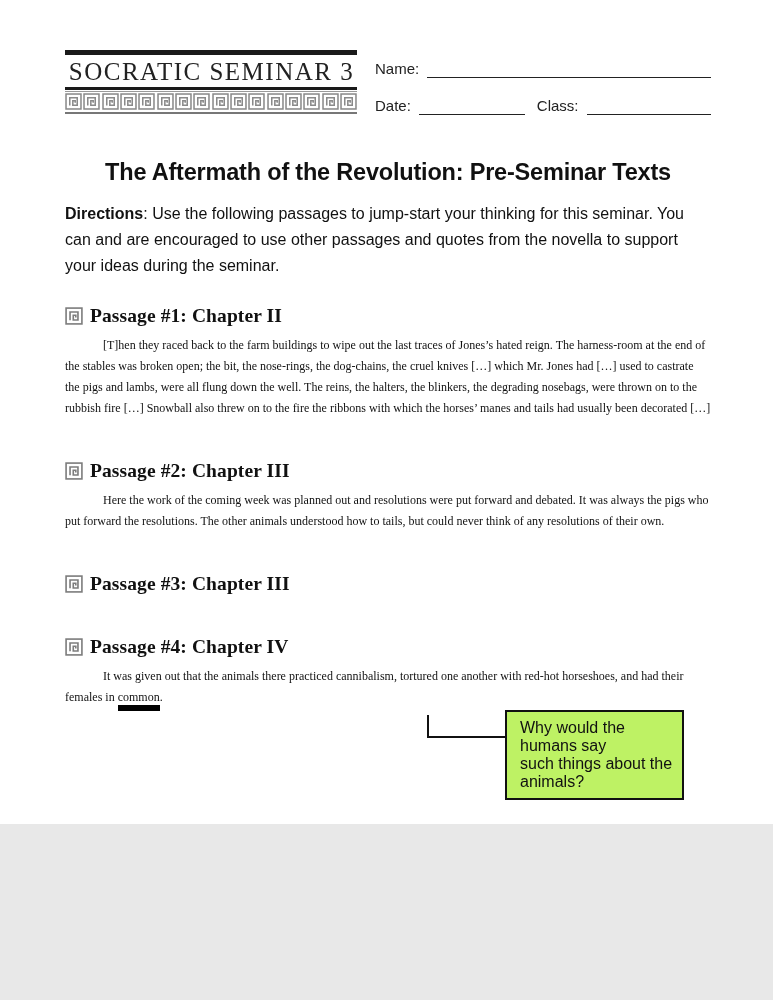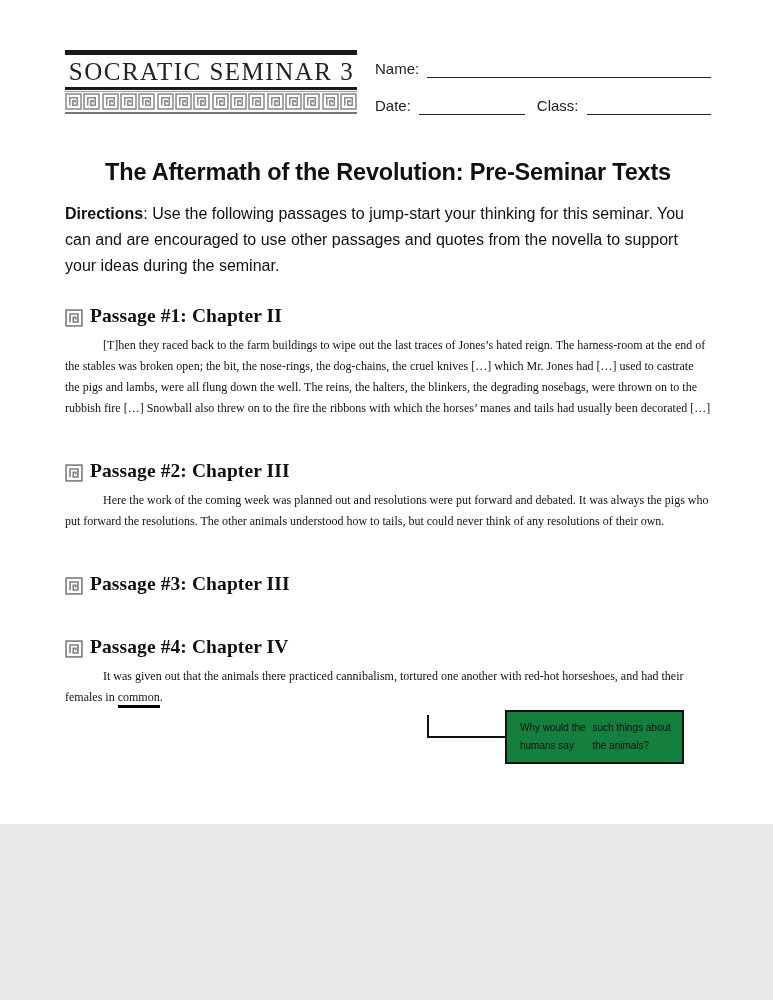--- a/index.html
+++ b/index.html
@@ -55,41 +55,41 @@
   .directions {
     margin-top: 15px;
     font-family: "Liberation Sans", sans-serif;
     font-size: 16px; line-height: 26px; color: #111;
   }
   .directions b { font-weight: bold; }
 
   
   .passage { margin-top: 41px; }
   .passage.first { margin-top: 26px; }
-  .passage-head { display: flex; align-items: flex-end; gap: 7px; font-family: Liberation Serif, serif; }
+  .passage-head { display: flex; align-items: center; gap: 7px; font-family: Liberation Serif, serif; }
   .key-slot { width: 18px; height: 18px; flex: none; color: #7d7d7d; }
   .key-slot svg { width: 18px; height: 18px; display: block; }
   .passage-title { font-weight: bold; font-size: 19.5px; color: #111; letter-spacing: 0.1px; }
   .passage-body {
     margin-top: 8px; text-indent: 38px;
     font-size: 12px; line-height: 21px; color: #111;
   }
   .p4 { position: relative; min-height: 140px; }
-  .underlined { border-bottom: 3px solid #000000; padding-bottom: 1px; }
+  .underlined { border-bottom: 6px solid #000000; padding-bottom: 1px; }
 
   
   .v-connector { position: absolute; left: 362px; top: 79px; width: 2px; height: 23px; background: #111; }
   .h-connector { position: absolute; left: 362px; top: 100px; width: 80px; height: 2px; background: #111; }
   .callout {
     position: absolute; left: 440px; top: 74px; width: 179px; min-height: 53px;
-    border: 2px solid #111; background: #15803d;
-    display: flex; flex-direction: row; justify-content: center;
+    border: 2px solid #111; background: #bef264;
+    display: flex; flex-direction: column; justify-content: center;
     padding: 7px 8px 7px 13px;
     font-family: "Liberation Sans", sans-serif;
-    font-size: 10px; line-height: 18px; color: #111;
+    font-size: 16px; line-height: 18px; color: #111;
   }
 
   
   .footer {
     position: absolute; left: 65px; right: 62px; top: 928px;
     display: flex; align-items: baseline;
     font-size: 13.5px; color: #222;
   }
   .footer-left { flex: 1; }
   .footer-center { flex: none; position: absolute; left: 0; right: 0; text-align: center; }

